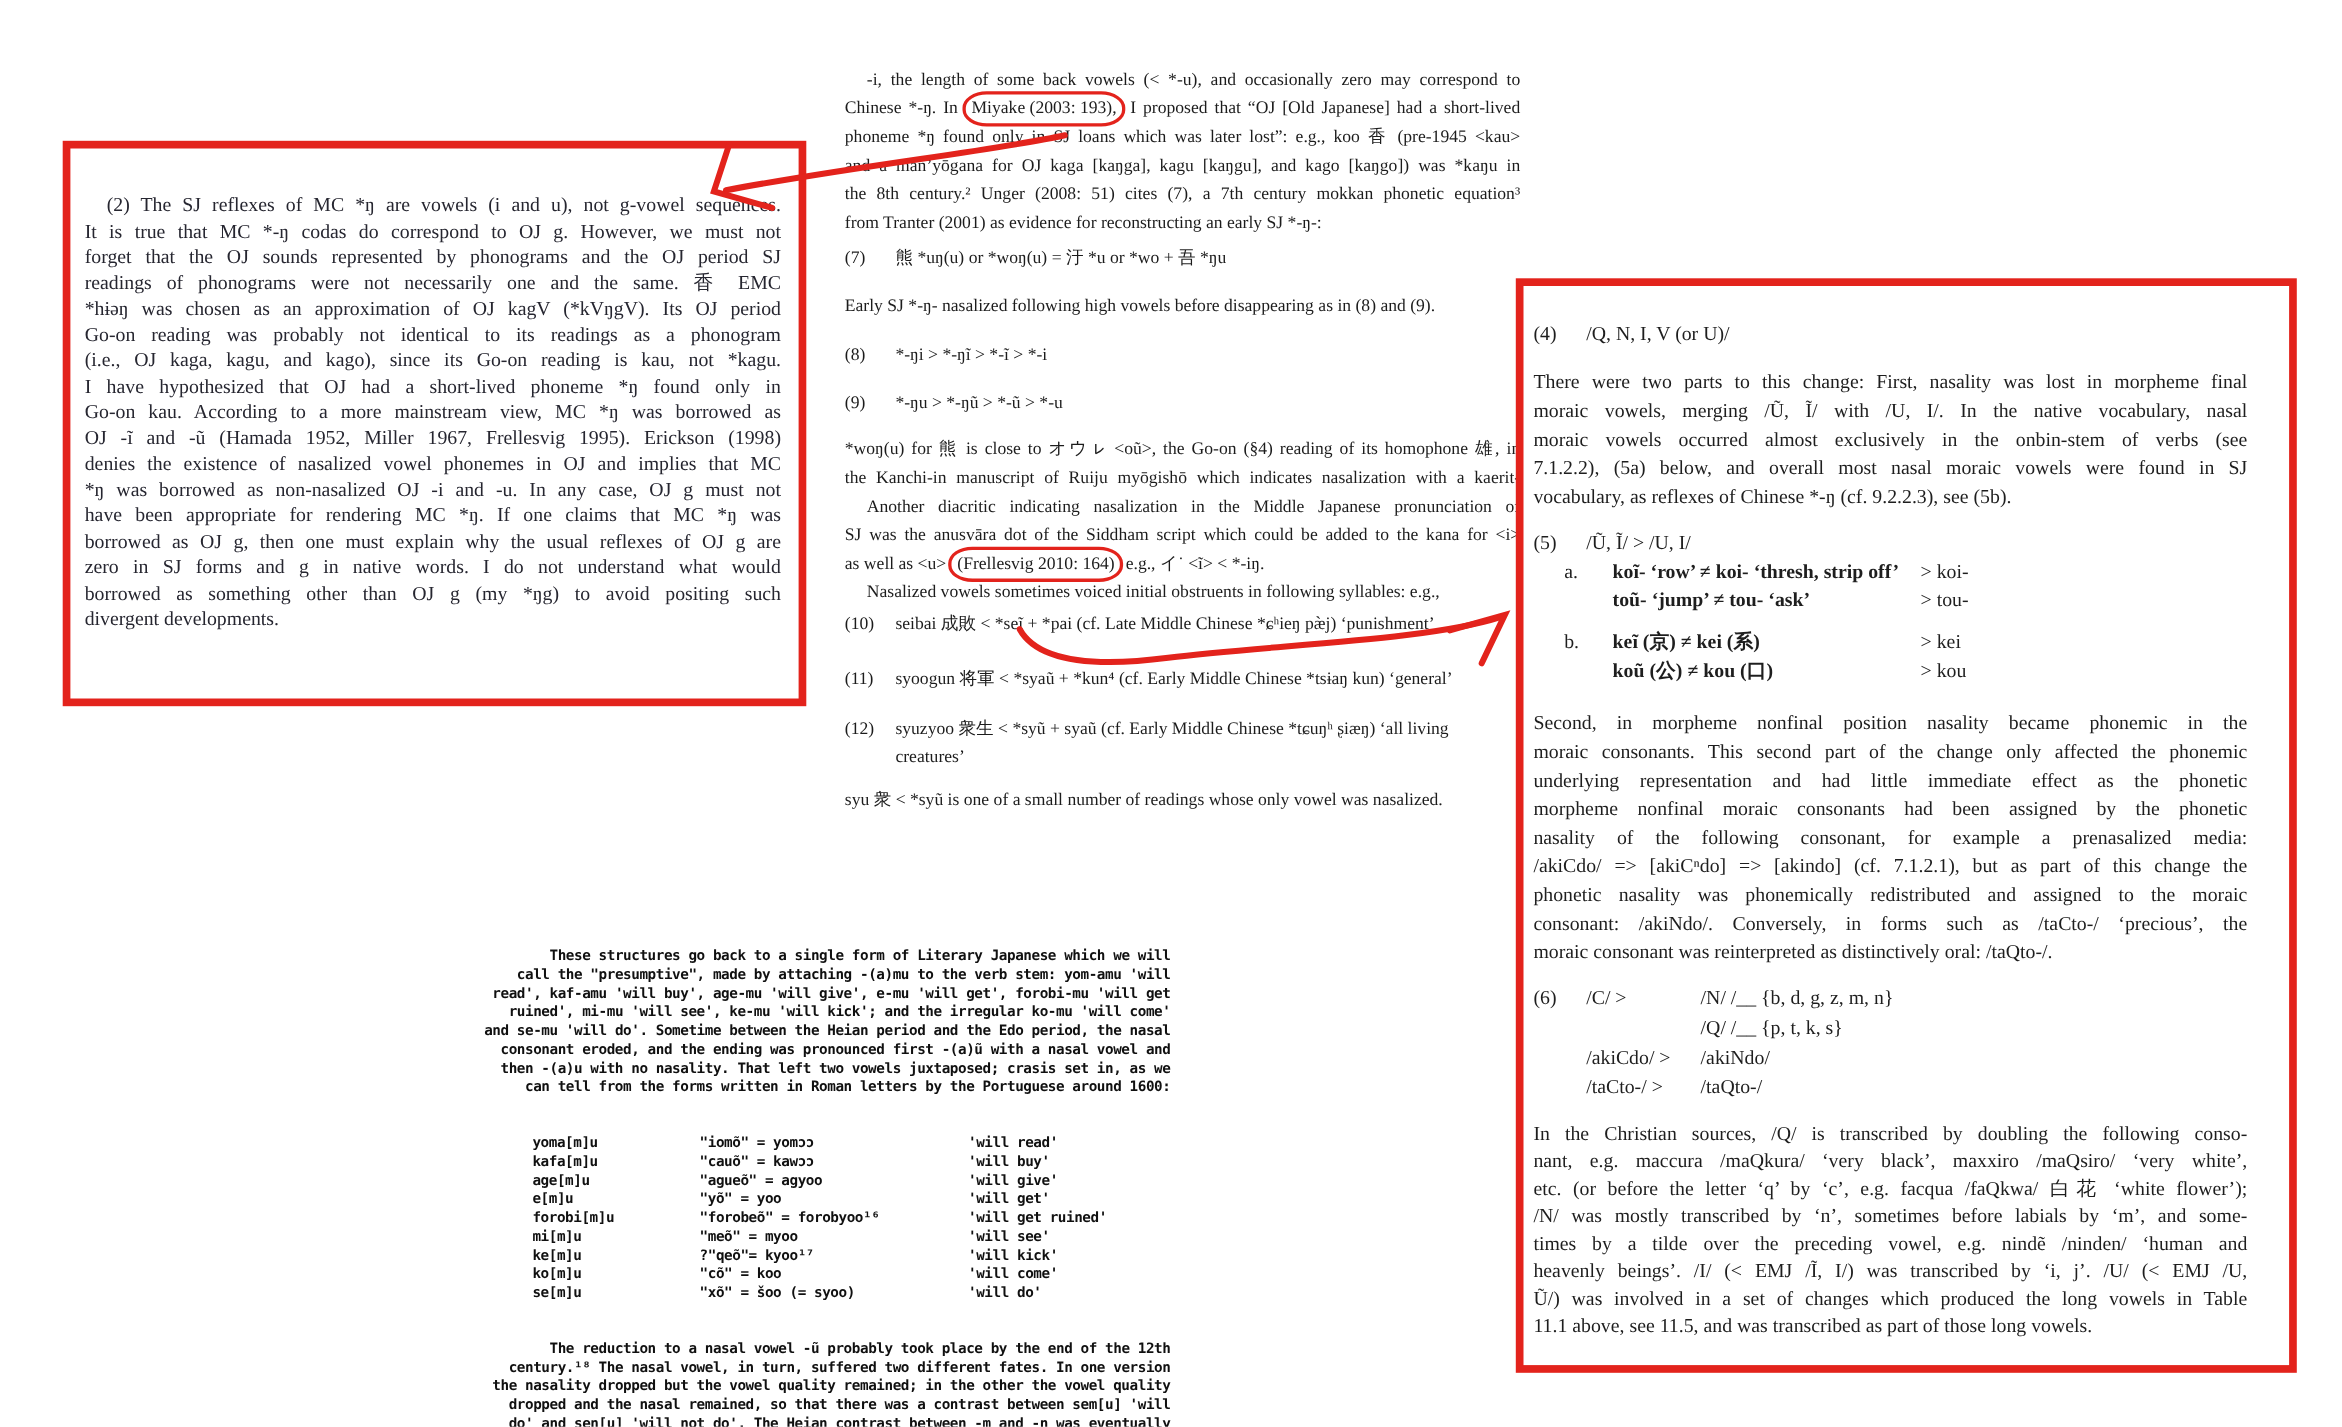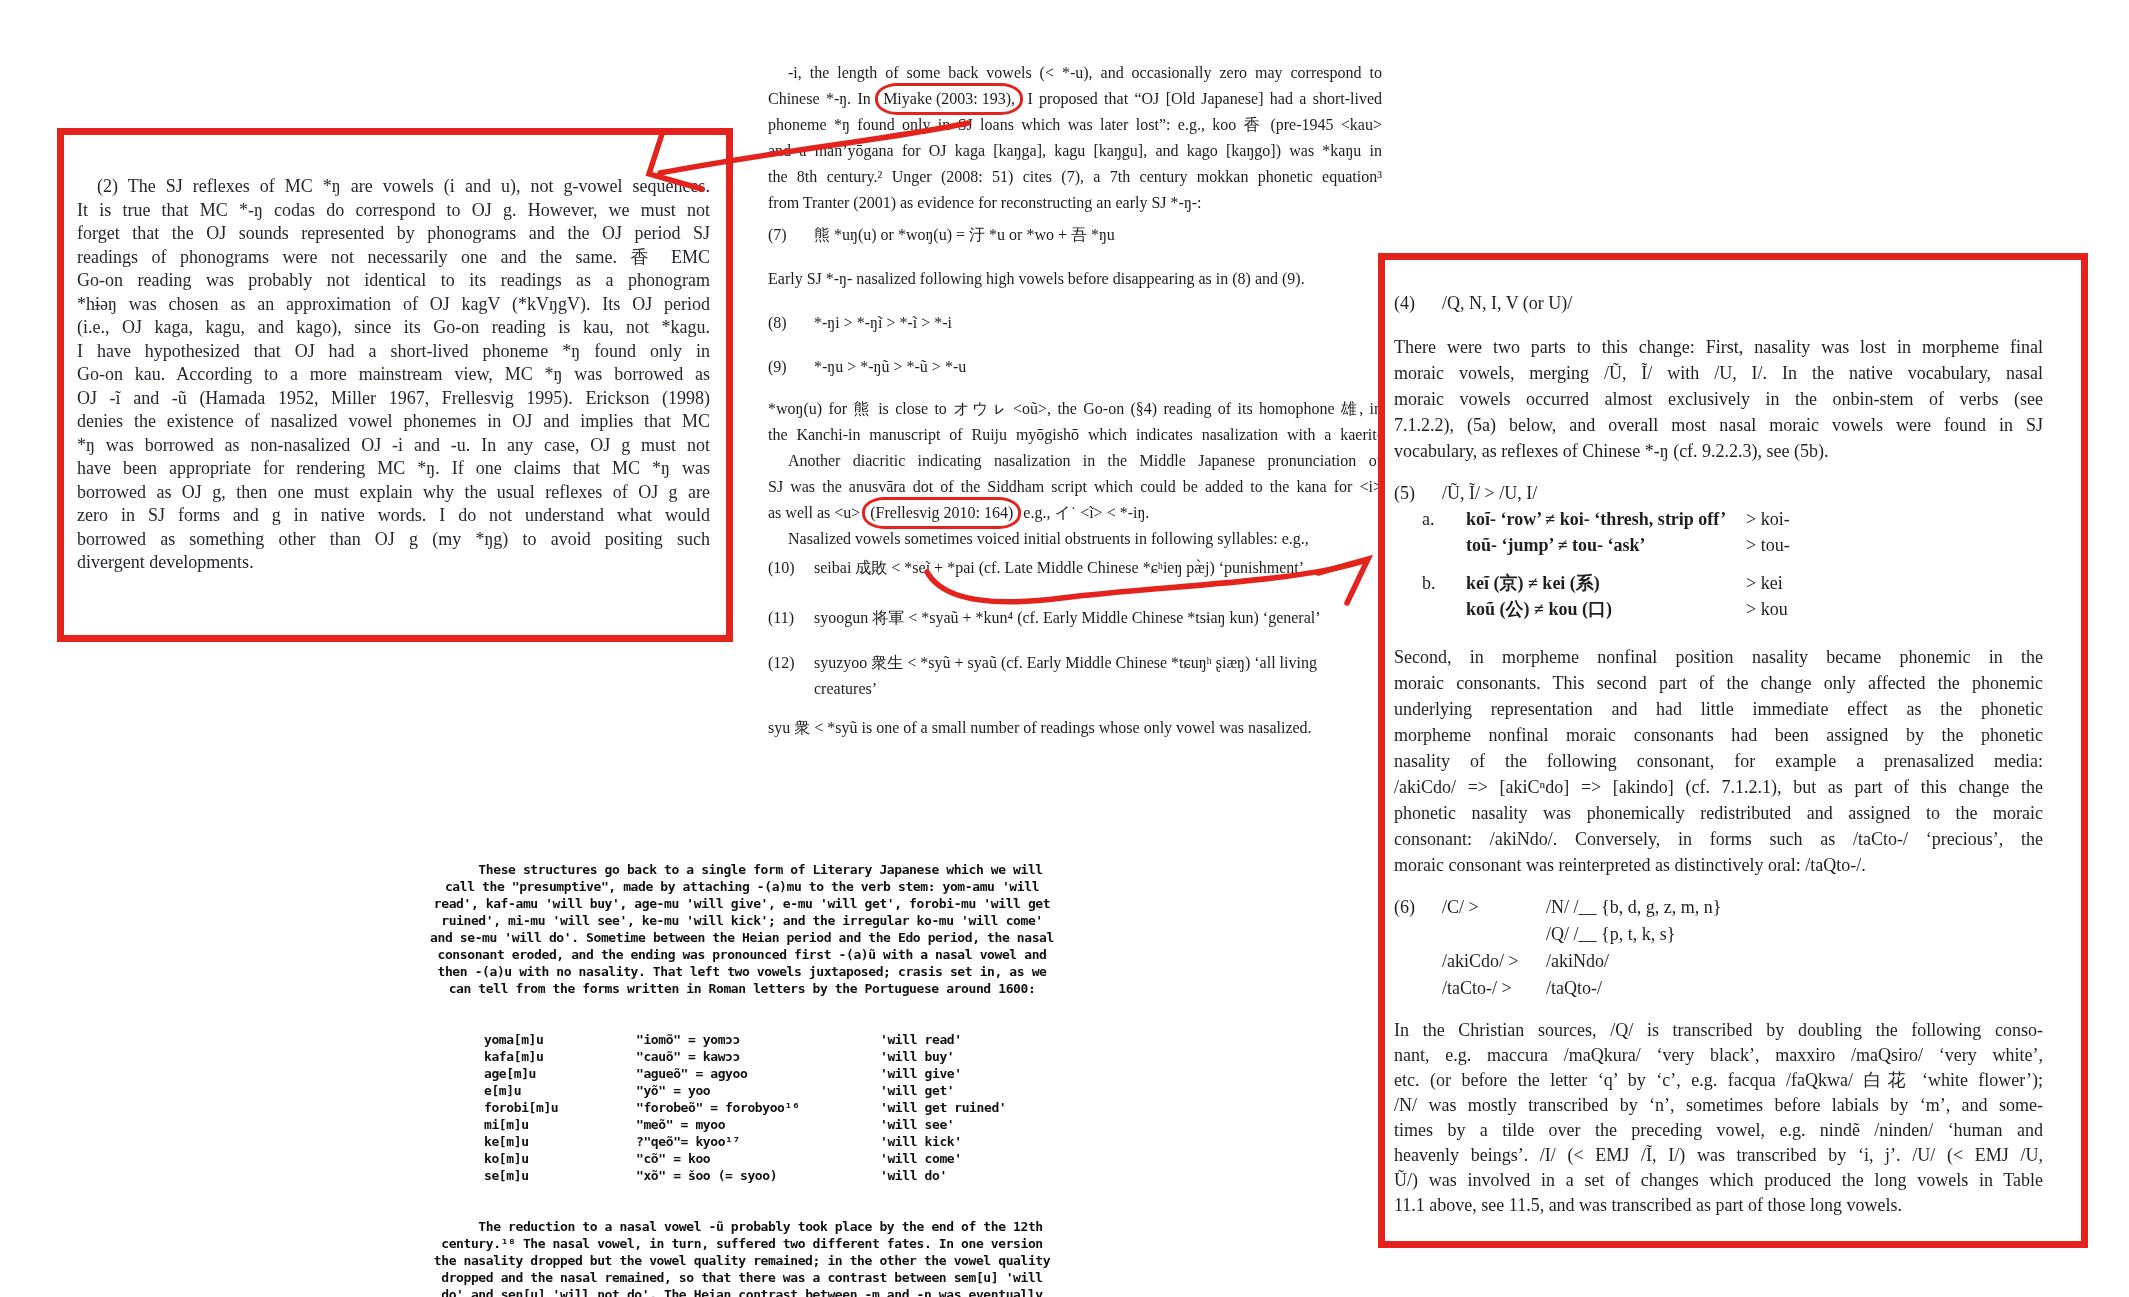--- a/index.html
+++ b/index.html
@@ -25,21 +25,21 @@
   .citem .c0{position:absolute;left:0;top:0;}
   .citem .c1{display:block;margin-left:46px;}
 
   
   .red-circle{display:inline-block;border:3px solid var(--red);border-radius:22px/15px;
     padding:0 5px;margin:-3px -2px;}
 
   
   #mono{left:420px;top:786px;width:644px;font:bold 13px/17px "DejaVu Sans Mono",monospace;
     letter-spacing:-0.4px;color:#101010;white-space:pre;}
-  #mono .tline{text-align:center;}
+  #mono .tline{text-align:right;}
   #mono-clip{height:7px;overflow:hidden;}
   .mtable .row{position:relative;height:17px;}
   .mtable .c0{position:absolute;left:64px;top:0;}
   .mtable .c1{position:absolute;left:216px;top:0;}
   .mtable .c2{position:absolute;left:460px;top:0;}
 
   
   #right-box{left:1378px;top:253px;width:710px;height:995px;border:7px solid var(--red);
     box-sizing:border-box;padding:30px 38px 0 9px;
     font:18px/26px "Liberation Serif",serif;color:#1e1e1e;}
@@ -61,22 +61,22 @@
   #annotation-layer{left:0;top:0;width:2129px;height:1297px;z-index:5;pointer-events:none;}
 </style>
 </head>
 <body>
 
 <div id="left-box" class="abs jlines indent-first">
     <div class="tline">(2) The SJ reflexes of MC *ŋ are vowels (i and u), not g-vowel sequences.</div>
     <div class="tline">It is true that MC *-ŋ codas do correspond to OJ g. However, we must not</div>
     <div class="tline">forget that the OJ sounds represented by phonograms and the OJ period SJ</div>
     <div class="tline">readings of phonograms were not necessarily one and the same. 香 EMC</div>
+    <div class="tline">*hɨəŋ was chosen as an approximation of OJ kagV (*kVŋgV). Its OJ period</div>
     <div class="tline">Go-on reading was probably not identical to its readings as a phonogram</div>
-    <div class="tline">*hɨəŋ was chosen as an approximation of OJ kagV (*kVŋgV). Its OJ period</div>
     <div class="tline">(i.e., OJ kaga, kagu, and kago), since its Go-on reading is kau, not *kagu.</div>
     <div class="tline">I have hypothesized that OJ had a short-lived phoneme *ŋ found only in</div>
     <div class="tline">Go-on kau. According to a more mainstream view, MC *ŋ was borrowed as</div>
     <div class="tline">OJ -ĩ and -ũ (Hamada 1952, Miller 1967, Frellesvig 1995). Erickson (1998)</div>
     <div class="tline">denies the existence of nasalized vowel phonemes in OJ and implies that MC</div>
     <div class="tline">*ŋ was borrowed as non-nasalized OJ -i and -u. In any case, OJ g must not</div>
     <div class="tline">have been appropriate for rendering MC *ŋ. If one claims that MC *ŋ was</div>
     <div class="tline">borrowed as OJ g, then one must explain why the usual reflexes of OJ g are</div>
     <div class="tline">zero in SJ forms and g in native words. I do not understand what would</div>
     <div class="tline">borrowed as something other than OJ g (my *ŋg) to avoid positing such</div>

